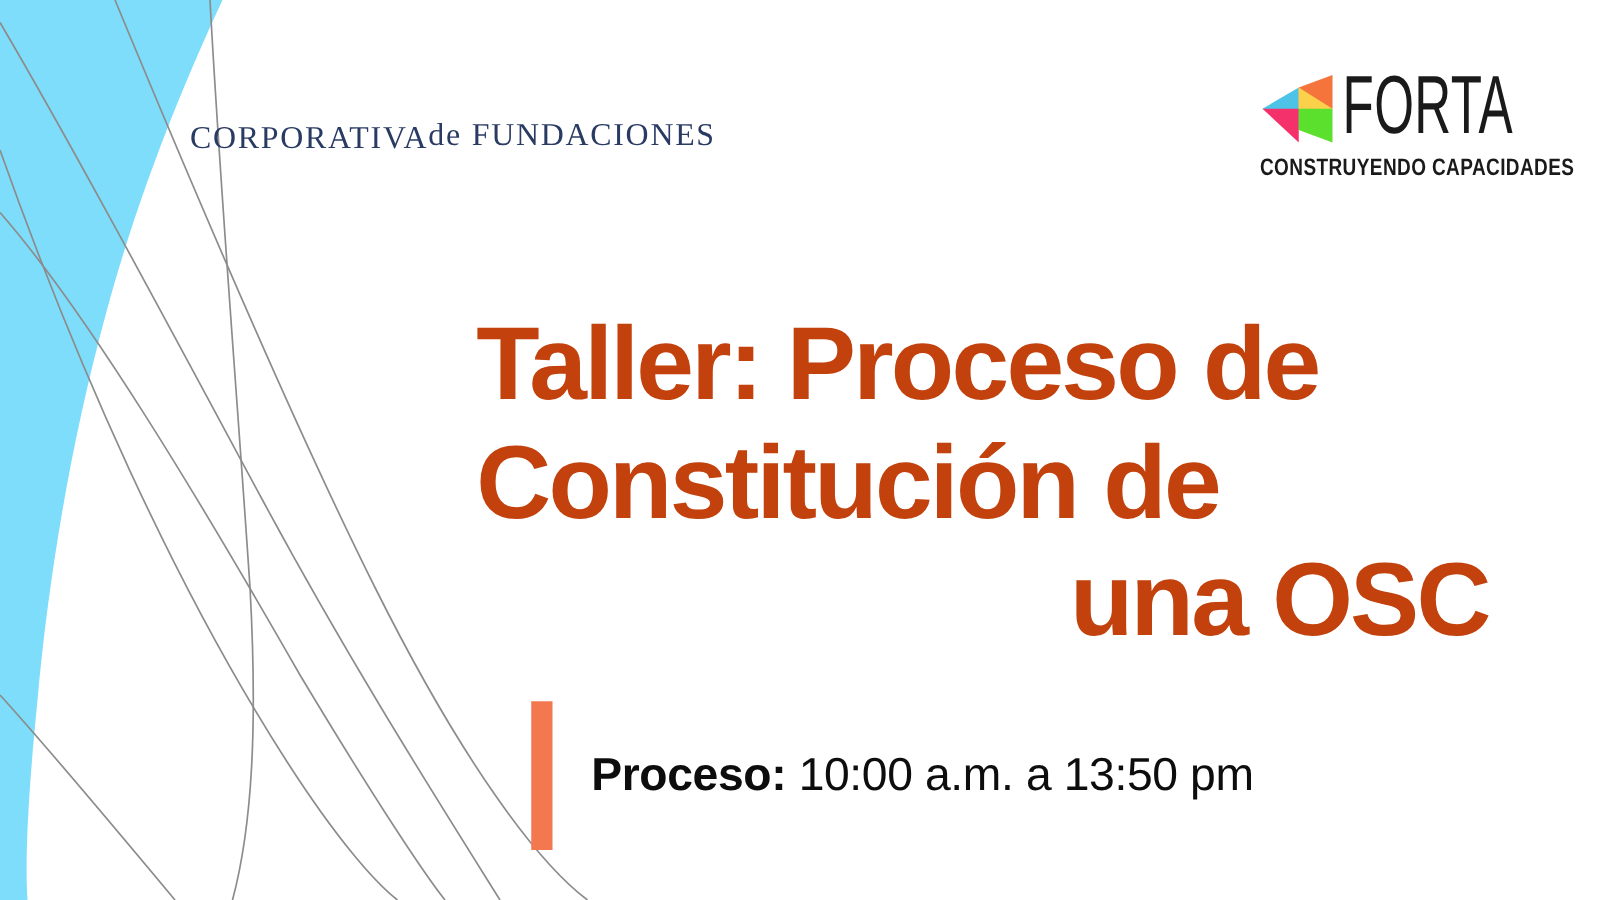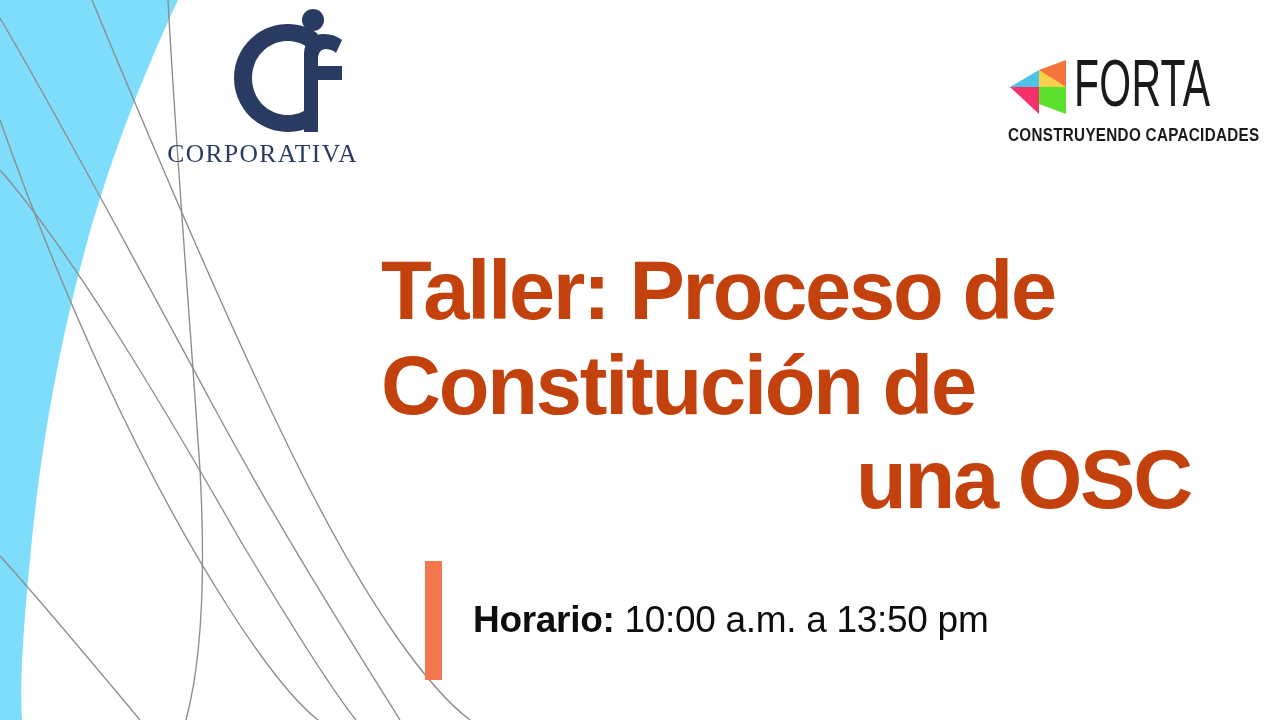--- a/index.html
+++ b/index.html
@@ -23,25 +23,25 @@
   #bg-decoration {
     position:absolute;
     left:0; top:0;
     width:1280px; height:720px;
     pointer-events:none;
   }
 
   
   #cf-logo {
     position:absolute;
-    left:136px; top:8px;
+    left:152px; top:8px;
     width:222px; height:200px;
     display:flex;
-    flex-direction:column;
-    align-items:flex-end;
+    flex-direction:row;
+    align-items:center;
   }
   #cf-mark { width:140px; height:128px; display:block; }
   .cf-line {
     color:#293a63;
     font-family:"Liberation Serif", serif;
     font-weight:400;
     letter-spacing:0.055em;
     line-height:1.07;
     text-align:center;
     white-space:nowrap;
@@ -160,20 +160,21 @@
                  C77,33 84,35 90,40 L100,26 C92,20 82,16 70,16 Z"></path>
 
         <path d="M86,46 C86,34 94,26 106,26 C113,26 119,28 124,32 L118,45
                  C115,42 111,41 108,41 C103,41 100,45 100,51 L100,58 L124,58 L124,72
                  L100,72 L100,124 L86,124 L86,72 L86,58 L86,46 Z"></path>
 
         <circle cx="95" cy="12" r="11"></circle>
       </g>
     </svg>
     <div class="cf-line" id="cf-line-1">CORPORATIVA</div>
+    <div class="cf-line" id="cf-line-2">de FUNDACIONES</div>
   </div>
 
   <div id="forta-logo">
     <div id="forta-top">
       <svg id="forta-mark" viewBox="0 0 60 58" aria-hidden="true">
 
         <polygon points="2,29 31,12 31,46" fill="#4ec3e8"></polygon>
 
         <polygon points="31,12 58,2 58,29 31,29" fill="#f4743b"></polygon>
 
@@ -191,18 +192,18 @@
   <h1 id="title">
     <span style="display: block;">Taller: Proceso de</span>
     <span style="display: block;">Constitución de</span>
     <span style="display: block; text-align: right;">una OSC</span>
   </h1>
 
   <div id="details">
     <div id="accent-bar"></div>
     <div id="details-text">
       <div class="detail-row">
-        <span class="detail-label">Horario:</span><span class="detail-value"> 10:00 a.m. a 13:50 pm</span>
+        <span class="detail-label">Proceso:</span><span class="detail-value"> 10:00 a.m. a 13:50 pm</span>
       </div>
     </div>
   </div>
 
 </div>
 
 </body></html>

